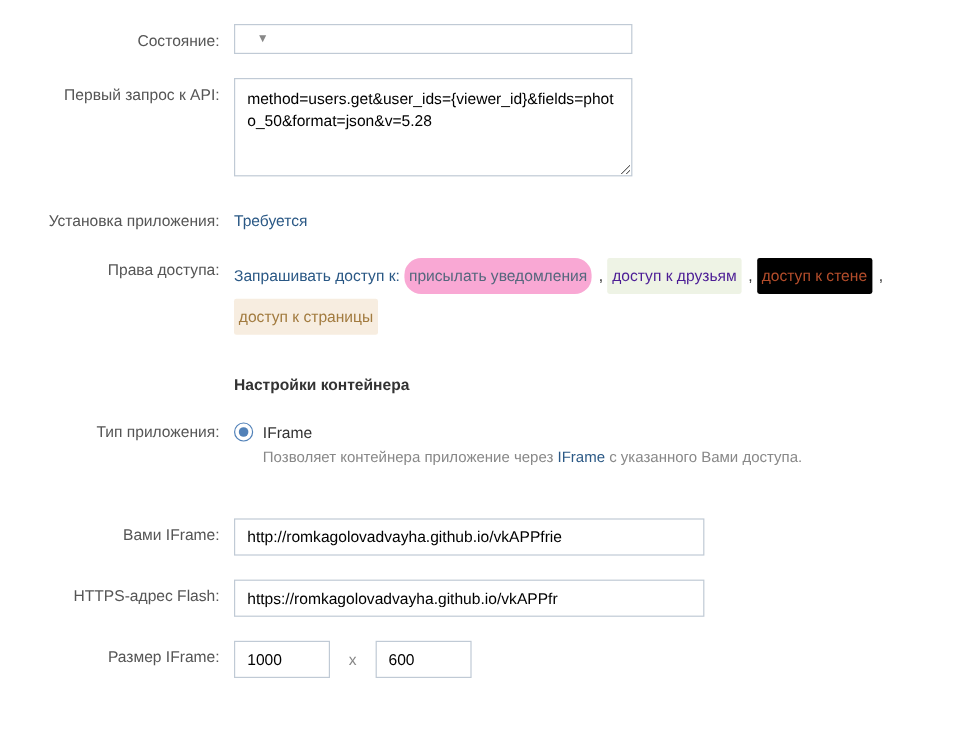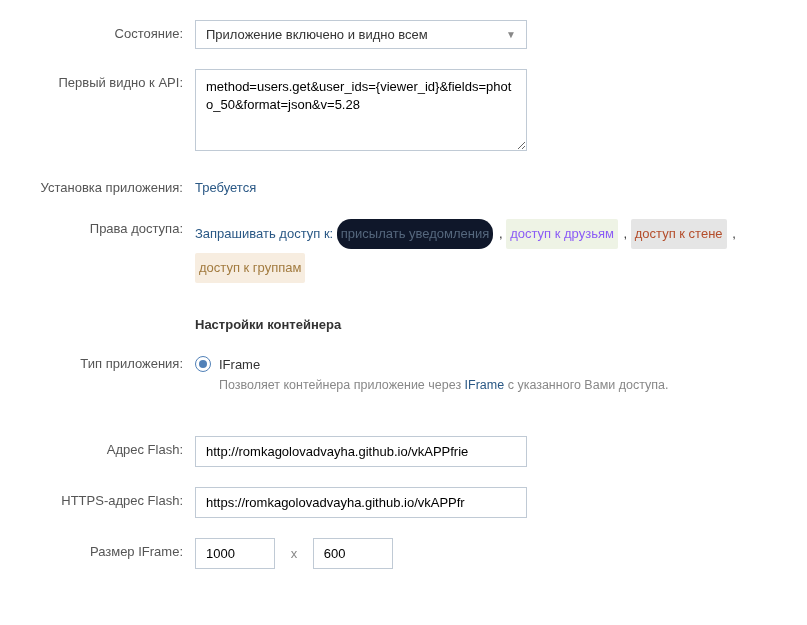--- a/index.html
+++ b/index.html
@@ -64,23 +64,23 @@
       color: #2a5885;
       cursor: pointer;
     }
     .pill {
       display: inline-block;
       padding: 2px 4px;
       margin-right: 2px;
       margin-bottom: 4px;
       border-radius: 2px;
     }
-    .pill-notif { background: #0f172a; color: #55677d; border-radius: 14px; }
-    .pill-friends { background: #eef3e5; color: #8b5cf6; }
-    .pill-wall { background: #e5e5e5; color: #b44d2b; }
+    .pill-notif { background: #f9a8d4; color: #55677d; border-radius: 14px; }
+    .pill-friends { background: #eef3e5; color: #4c1d95; }
+    .pill-wall { background: #000000; color: #b44d2b; }
     .pill-groups { background: #f7ede0; color: #a27b3f; }
     .section-header {
       font-weight: bold;
       color: #333;
       margin-bottom: 4px;
       margin-top: 10px;
     }
     .radio-option {
       margin-bottom: 24px;
     }
@@ -117,68 +117,67 @@
       margin-left: 24px;
       font-size: 12.5px;
     }
     .hint .link { color: #2a5885; }
     input[type="text"] {
       border: 1px solid #c0cad5;
       padding: 7px 10px;
       font-family: Tahoma, Arial, sans-serif;
       font-size: 13px;
     }
-    .addr-input { width: 332px; }
+    .addr-input { width: 392px; }
     .size-input { width: 80px; text-align: left; }
     .x-sep {
       display: inline-block;
       margin: 0 12px;
       color: #888;
     }
     .comma { color: #333; }
     .perms-line { line-height: 2; }
   </style>
 </head>
 <body>
 
 <div class="container">
 
   <div class="row">
     <div class="label-col">Состояние:</div>
     <div class="value-col">
       <div class="select-box">
-        <span>Приложение включено и видно всем</span>
         <span class="chevron">▼</span>
       </div>
     </div>
   </div>
 
   <div class="row">
-    <div class="label-col">Первый видно к API:</div>
+    <div class="label-col">Первый запрос к API:</div>
     <div class="value-col">
       <textarea style="">method=users.get&amp;user_ids={viewer_id}&amp;fields=photo_50&amp;format=json&amp;v=5.28</textarea>
     </div>
   </div>
 
   <div class="row">
     <div class="label-col">Установка приложения:</div>
     <div class="value-col" style="padding-top:6px;">
       <span class="link">Требуется</span>
     </div>
   </div>
 
   <div class="row">
     <div class="label-col">Права доступа:</div>
     <div class="value-col perms-line" style="padding-top:4px;">
       <span class="link">Запрашивать доступ к:</span>
       <span> </span>
       <span class="pill pill-notif">присылать уведомления</span><span class="comma"> , </span>
       <span class="pill pill-friends">доступ к друзьям</span><span class="comma"> , </span>
       <span class="pill pill-wall">доступ к стене</span><span class="comma"> , </span>
-      <span class="pill pill-groups">доступ к группам</span>
+      <span class="pill pill-groups">доступ к страницы</span>
     </div>
   </div>
 
   <div class="row">
     <div class="label-col"></div>
     <div class="value-col">
       <div class="section-header">Настройки контейнера</div>
     </div>
   </div>
 
@@ -193,21 +192,21 @@
           <span class="radio-label">IFrame</span>
         </div>
         <div class="hint">
           <span>Позволяет контейнера приложение через </span><span class="link">IFrame</span><span> с указанного Вами доступа.</span>
         </div>
       </div>
     </div>
   </div>
 
   <div class="row">
-    <div class="label-col">Адрес Flash:</div>
+    <div class="label-col">Вами IFrame:</div>
     <div class="value-col">
       <input type="text" class="addr-input" value="http://romkagolovadvayha.github.io/vkAPPfrie" style="">
     </div>
   </div>
 
   <div class="row">
     <div class="label-col">HTTPS-адрес Flash:</div>
     <div class="value-col">
       <input type="text" class="addr-input" value="https://romkagolovadvayha.github.io/vkAPPfr" style="">
     </div>

